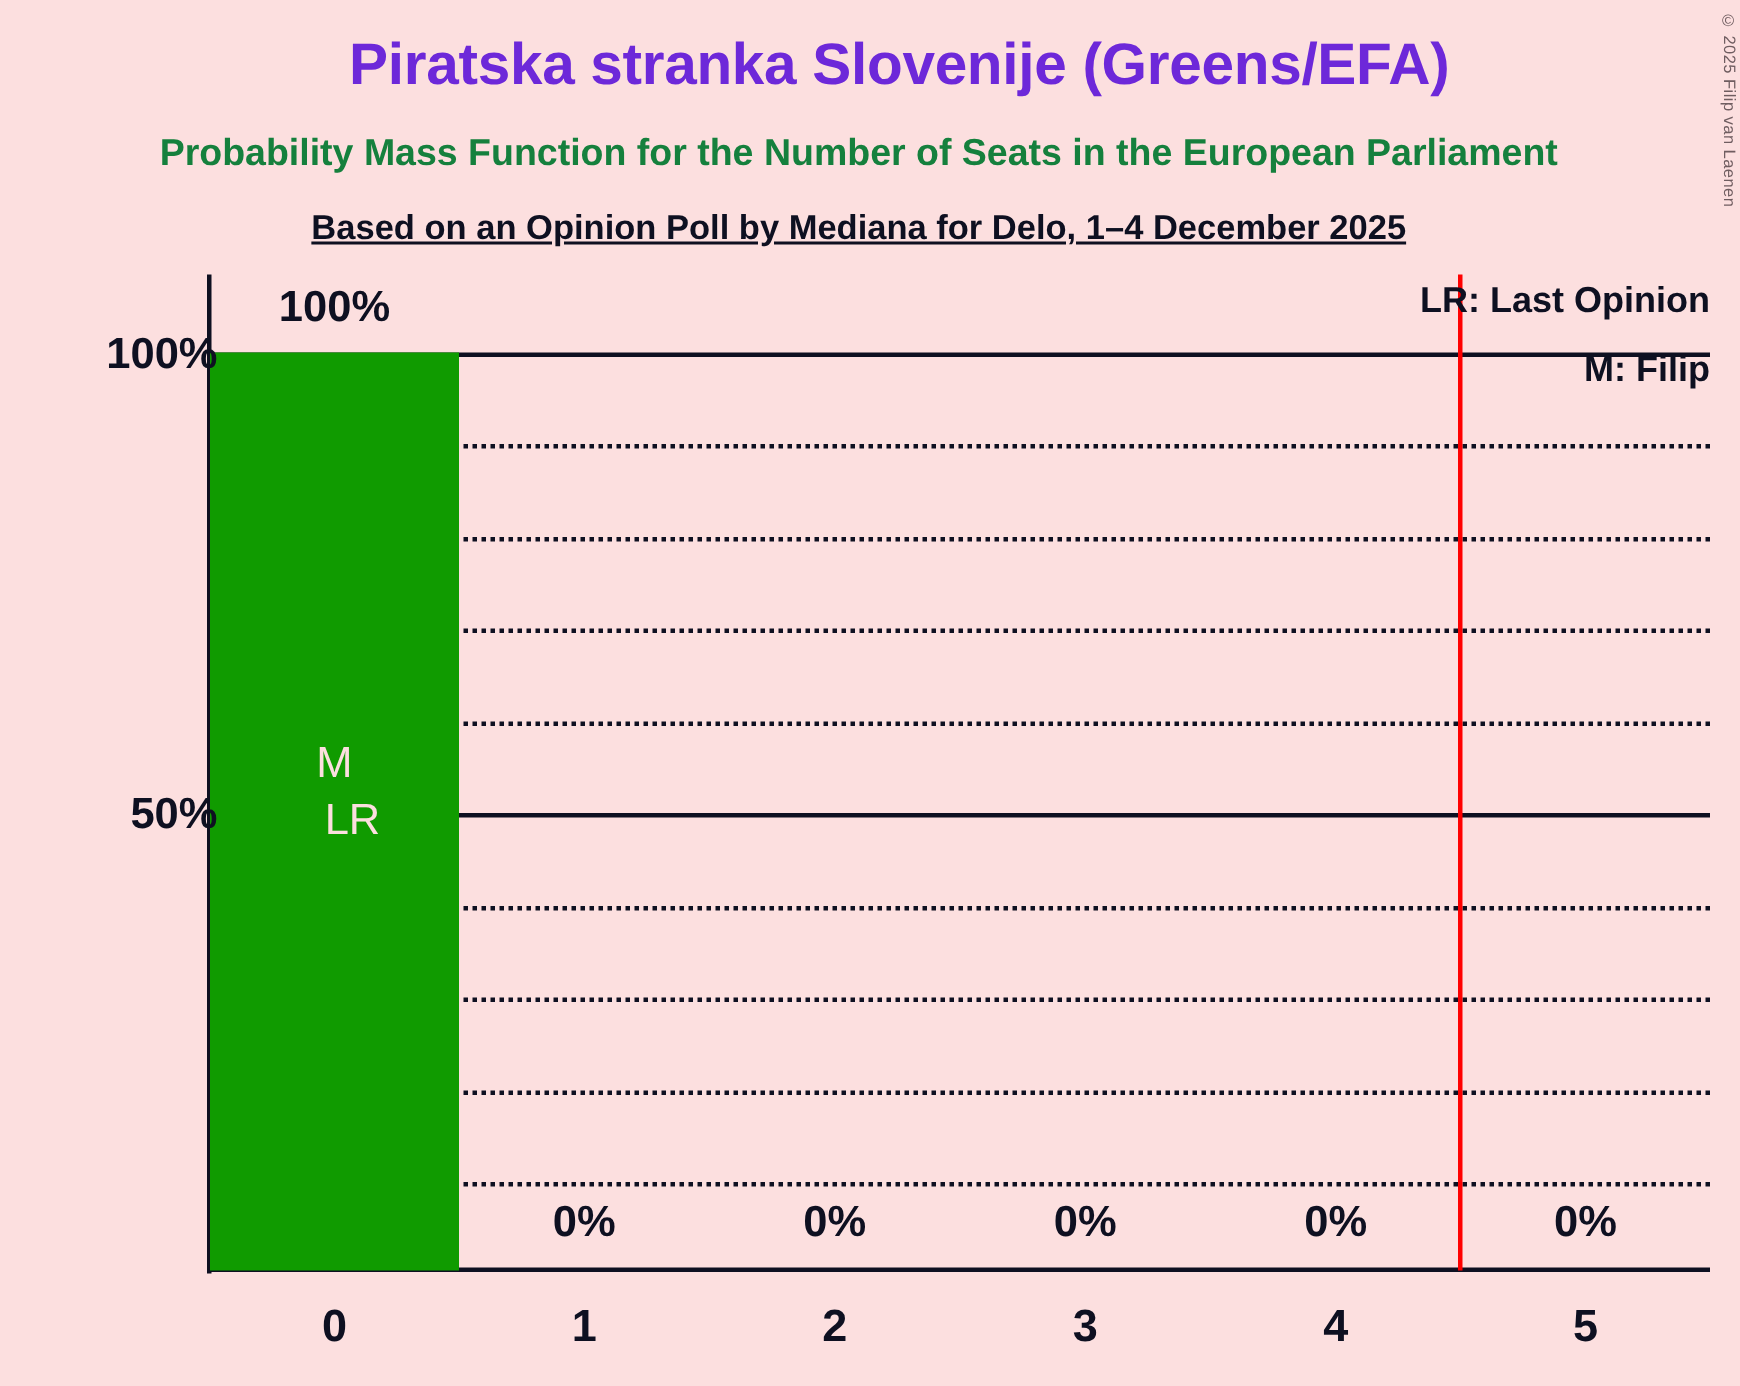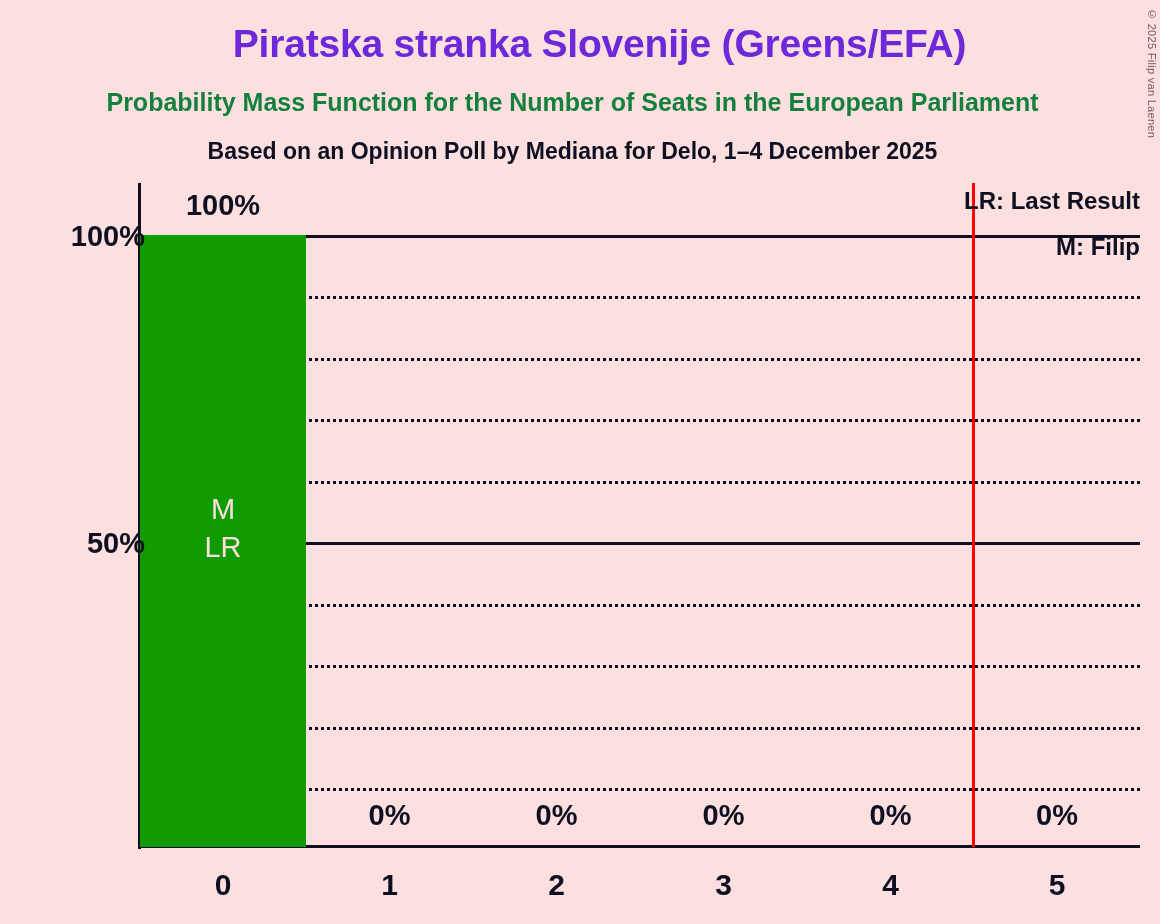--- a/index.html
+++ b/index.html
@@ -49,20 +49,21 @@
   .subtitle2 {
     position: absolute;
     left: 0;
     top: 138px;
     width: 1145px;
     text-align: center;
     font-size: 23px;
     font-weight: bold;
     color: #0E1021;
     white-space: nowrap;
+    text-decoration: underline;
   }
 
   
   .copyright {
     position: absolute;
     right: 2px;
     top: 8px;
     font-size: 11px;
     color: #6F5D60;
     writing-mode: vertical-rl;
@@ -190,21 +191,21 @@
     <div class="gridline dotted" style="top:184px;"></div>
     <div class="gridline dotted" style="top:246px;"></div>
     <div class="gridline solid" style="top:307px;"></div>
     <div class="gridline dotted" style="top:369px;"></div>
     <div class="gridline dotted" style="top:430px;"></div>
     <div class="gridline dotted" style="top:492px;"></div>
     <div class="gridline dotted" style="top:553px;"></div>
 
     <div class="bar" style="left:0px; width:166px; top:0px; height:612px;">
       <div class="bar-inner-labels" style="top:255px;">M</div>
-      <div class="bar-inner-labels" style="top:293px;">LR</div>
+      <div class="bar-inner-labels" style="top:293px;margin-left:12px;">LR</div>
     </div>
 
     <div style="position:absolute;left:166px;width:167px;top:612px;height:0px;"></div>
     <div style="position:absolute;left:333px;width:167px;top:612px;height:0px;"></div>
     <div style="position:absolute;left:500px;width:167px;top:612px;height:0px;"></div>
     <div style="position:absolute;left:667px;width:167px;top:612px;height:0px;"></div>
     <div style="position:absolute;left:834px;width:166px;top:612px;height:0px;"></div>
 
   </div>
 
@@ -220,16 +221,16 @@
 
   <div class="xtick" style="left:140px; width:166px;">0</div>
   <div class="xtick" style="left:306px; width:167px;">1</div>
   <div class="xtick" style="left:473px; width:167px;">2</div>
   <div class="xtick" style="left:640px; width:167px;">3</div>
   <div class="xtick" style="left:807px; width:167px;">4</div>
   <div class="xtick" style="left:974px; width:166px;">5</div>
 
   <div class="lastresult-line" style="left:972px;"></div>
 
-  <div class="legend-item" style="top:187px;">LR: Last Result</div>
+  <div class="legend-item" style="top:187px;">LR: Last Opinion</div>
   <div class="legend-item" style="top:233px;">M: Filip</div>
 
 </div>
 
 </body></html>

